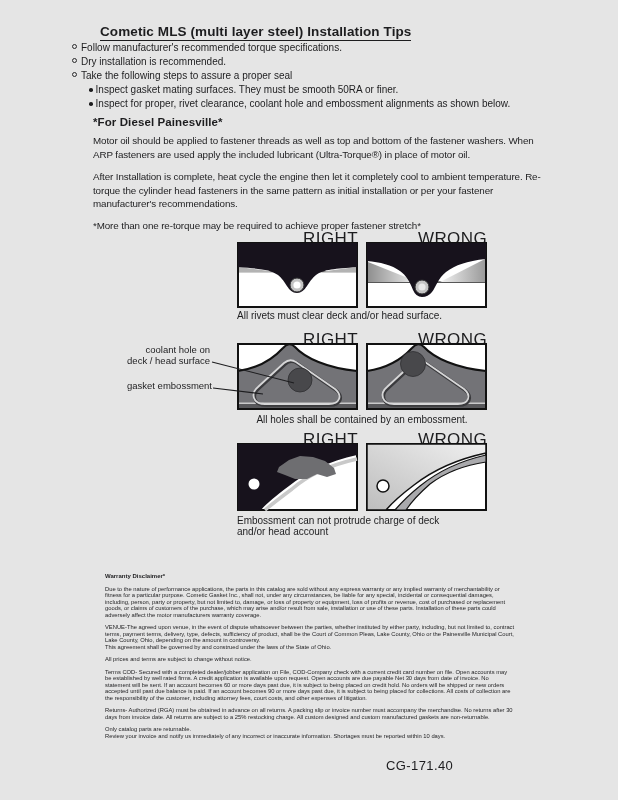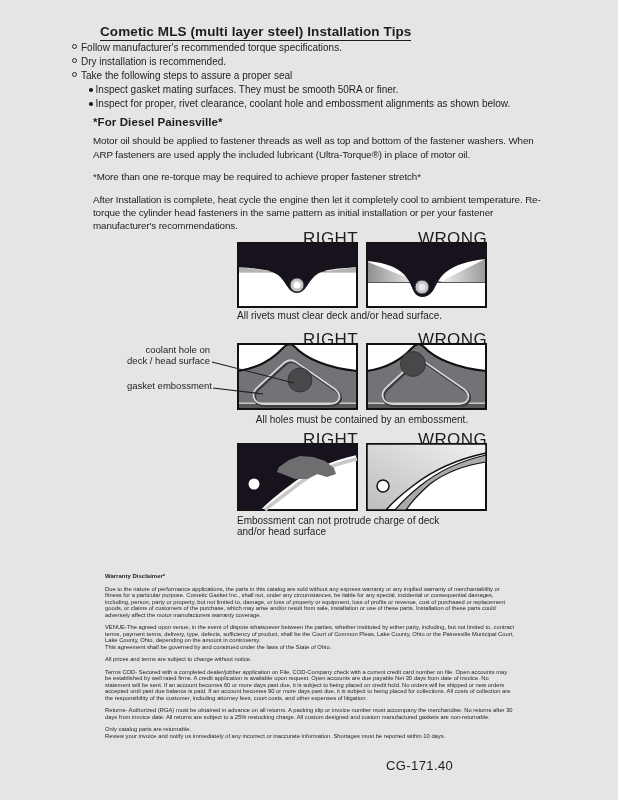--- a/index.html
+++ b/index.html
@@ -68,22 +68,22 @@
     <div class="b1"><span class="m1"></span><span>Follow manufacturer's recommended torque specifications.</span></div>
     <div class="b1"><span class="m1"></span><span>Dry installation is recommended.</span></div>
     <div class="b1"><span class="m1"></span><span>Take the following steps to assure a proper seal</span></div>
     <div class="b2"><span class="m2"></span><span>Inspect gasket mating surfaces.  They must be smooth 50RA or finer.</span></div>
     <div class="b2"><span class="m2"></span><span>Inspect for proper, rivet clearance, coolant hole and embossment alignments as shown below.</span></div>
   </div>
 
   <div class="diesel">
     <div class="diesel-head">*For Diesel Painesville*</div>
     <p>Motor oil should be applied to fastener threads as well as top and bottom of the fastener washers. When ARP fasteners are used apply the included lubricant (Ultra-Torque®) in place of motor oil.</p>
+    <p>After Installation is complete, heat cycle the engine then let it completely cool to ambient temperature. Re-torque the cylinder head fasteners in the same pattern as initial installation or per your fastener manufacturer's recommendations.</p>
     <p>*More than one re-torque may be required to achieve proper fastener stretch*</p>
-    <p>After Installation is complete, heat cycle the engine then let it completely cool to ambient temperature. Re-torque the cylinder head fasteners in the same pattern as initial installation or per your fastener manufacturer's recommendations.</p>
   </div>
 
   <div class="fig-label f1-label-r">RIGHT</div>
   <div class="fig-label f1-label-w">WRONG</div>
 
   <div class="panel f1-panel-r">
     <svg width="121" height="66" viewBox="0 0 121 66">
       <rect x="1" y="1" width="119" height="64" fill="#ffffff" stroke="#111111" stroke-width="2"></rect>
       <rect x="2" y="29" width="117" height="1.2" fill="#111111"></rect>
       <polygon points="2,30 2,25 40,30" fill="#b3b3b3"></polygon>
@@ -144,21 +144,21 @@
       <rect x="1" y="1" width="119" height="65" fill="#ffffff" stroke="#111111" stroke-width="2"></rect>
       <path d="M1,28 C22,25 36,16 46,5 Q52,-2 58,4 C68,15 90,25 120,28 L120,66 L1,66 Z" stroke="#111111" stroke-width="2" fill="#737377"></path>
       <rect x="2" y="59.5" width="117" height="1.5" fill="#c9c9ca"></rect>
       <rect x="2" y="61" width="117" height="4" fill="#58585b"></rect>
       <path d="M47,20 Q53,15 59,19 L98,46 Q104,51 102,56 Q100,61 92,61 L28,61 Q19,61 17,55 Q15,49 21,44 Z" fill="none" stroke="#3a3a3d" stroke-width="3.2" transform="translate(1,1.2)"></path>
       <path d="M47,20 Q53,15 59,19 L98,46 Q104,51 102,56 Q100,61 92,61 L28,61 Q19,61 17,55 Q15,49 21,44 Z" fill="none" stroke="#d6d6d7" stroke-width="1.8"></path>
       <circle cx="47" cy="21" r="12.5" stroke="#2f2f31" stroke-width="0.8" fill="#48484b"></circle>
     </svg>
   </div>
 
-  <div class="fig-caption f2-caption">All holes must be contained by an embossment.</div>
+  <div class="fig-caption f2-caption">All holes shall be contained by an embossment.</div>
 
   <div class="fig-label f3-label-r">RIGHT</div>
   <div class="fig-label f3-label-w">WRONG</div>
 
   <div class="panel f3-panel-r">
     <svg width="121" height="68" viewBox="0 0 121 68">
       <rect x="1" y="1" width="119" height="66" fill="#ffffff" stroke="#111111" stroke-width="2"></rect>
       <path d="M1,1 H120 V12 C92,18 68,30 52,43 C40,52 30,60 24,67 L1,67 Z" fill="#17121c"></path>
       <path d="M120,16 C93,22 70,33 55,46 C43,55 34,62 28,67" fill="none" stroke-width="3.5" stroke="#c9c9c9"></path>
       <polygon points="42,24 52,17 63,13 76,14 88,18 97,25 99,31 90,34 80,31 70,36 58,36 48,32 40,29" fill="#6e6e71"></polygon>
@@ -176,21 +176,21 @@
       </defs>
       <rect x="1" y="1" width="119" height="66" fill="#ffffff" stroke="#111111" stroke-width="2"></rect>
       <path d="M1,1 H120 V10 C92,16 66,28 48,42 C36,51 26,60 20,67 L1,67 Z" fill="url(#g3w)" stroke="#111111" stroke-width="1.5"></path>
       <path d="M120,12 C94,18 70,30 54,43 C44,51 35,60 29,67 L40,67 C46,58 56,48 64,41 C80,29 100,22 120,19 Z" fill="#a9a9ac" stroke="#111111" stroke-width="1.2"></path>
       <circle cx="17" cy="43" r="6" fill="#ffffff" stroke="#111111" stroke-width="1.5"></circle>
     </svg>
   </div>
 
   <div class="fig-caption f3-caption">
     <div>Embossment can not protrude charge of deck</div>
-    <div>and/or head surface</div>
+    <div>and/or head account</div>
   </div>
 
   <svg class="overlay">
     <line x1="212" y1="362" x2="294" y2="383" stroke="#1d1d1f" stroke-width="1.1"></line>
     <line x1="213" y1="388" x2="263" y2="394" stroke="#1d1d1f" stroke-width="1.1"></line>
   </svg>
 
   <div class="warranty">
     <div class="w-head">Warranty Disclaimer*</div>
     <div class="wpar">Due to the nature of performance applications, the parts in this catalog are sold without any express warranty or any implied warranty of merchantability or fitness for a particular purpose.  Cometic Gasket Inc., shall not, under any circumstances, be liable for any special, incidental or consequential damages, including, person, party or property, but not limited to, damage, or loss of property or equipment, loss of profits or revenue, cost of purchased or replacement goods, or claims of customers of the purchase, which may arise and/or result from sale, installation or use of these parts.  Installation of these parts could adversely affect the motor manufacturers warranty coverage.</div>

